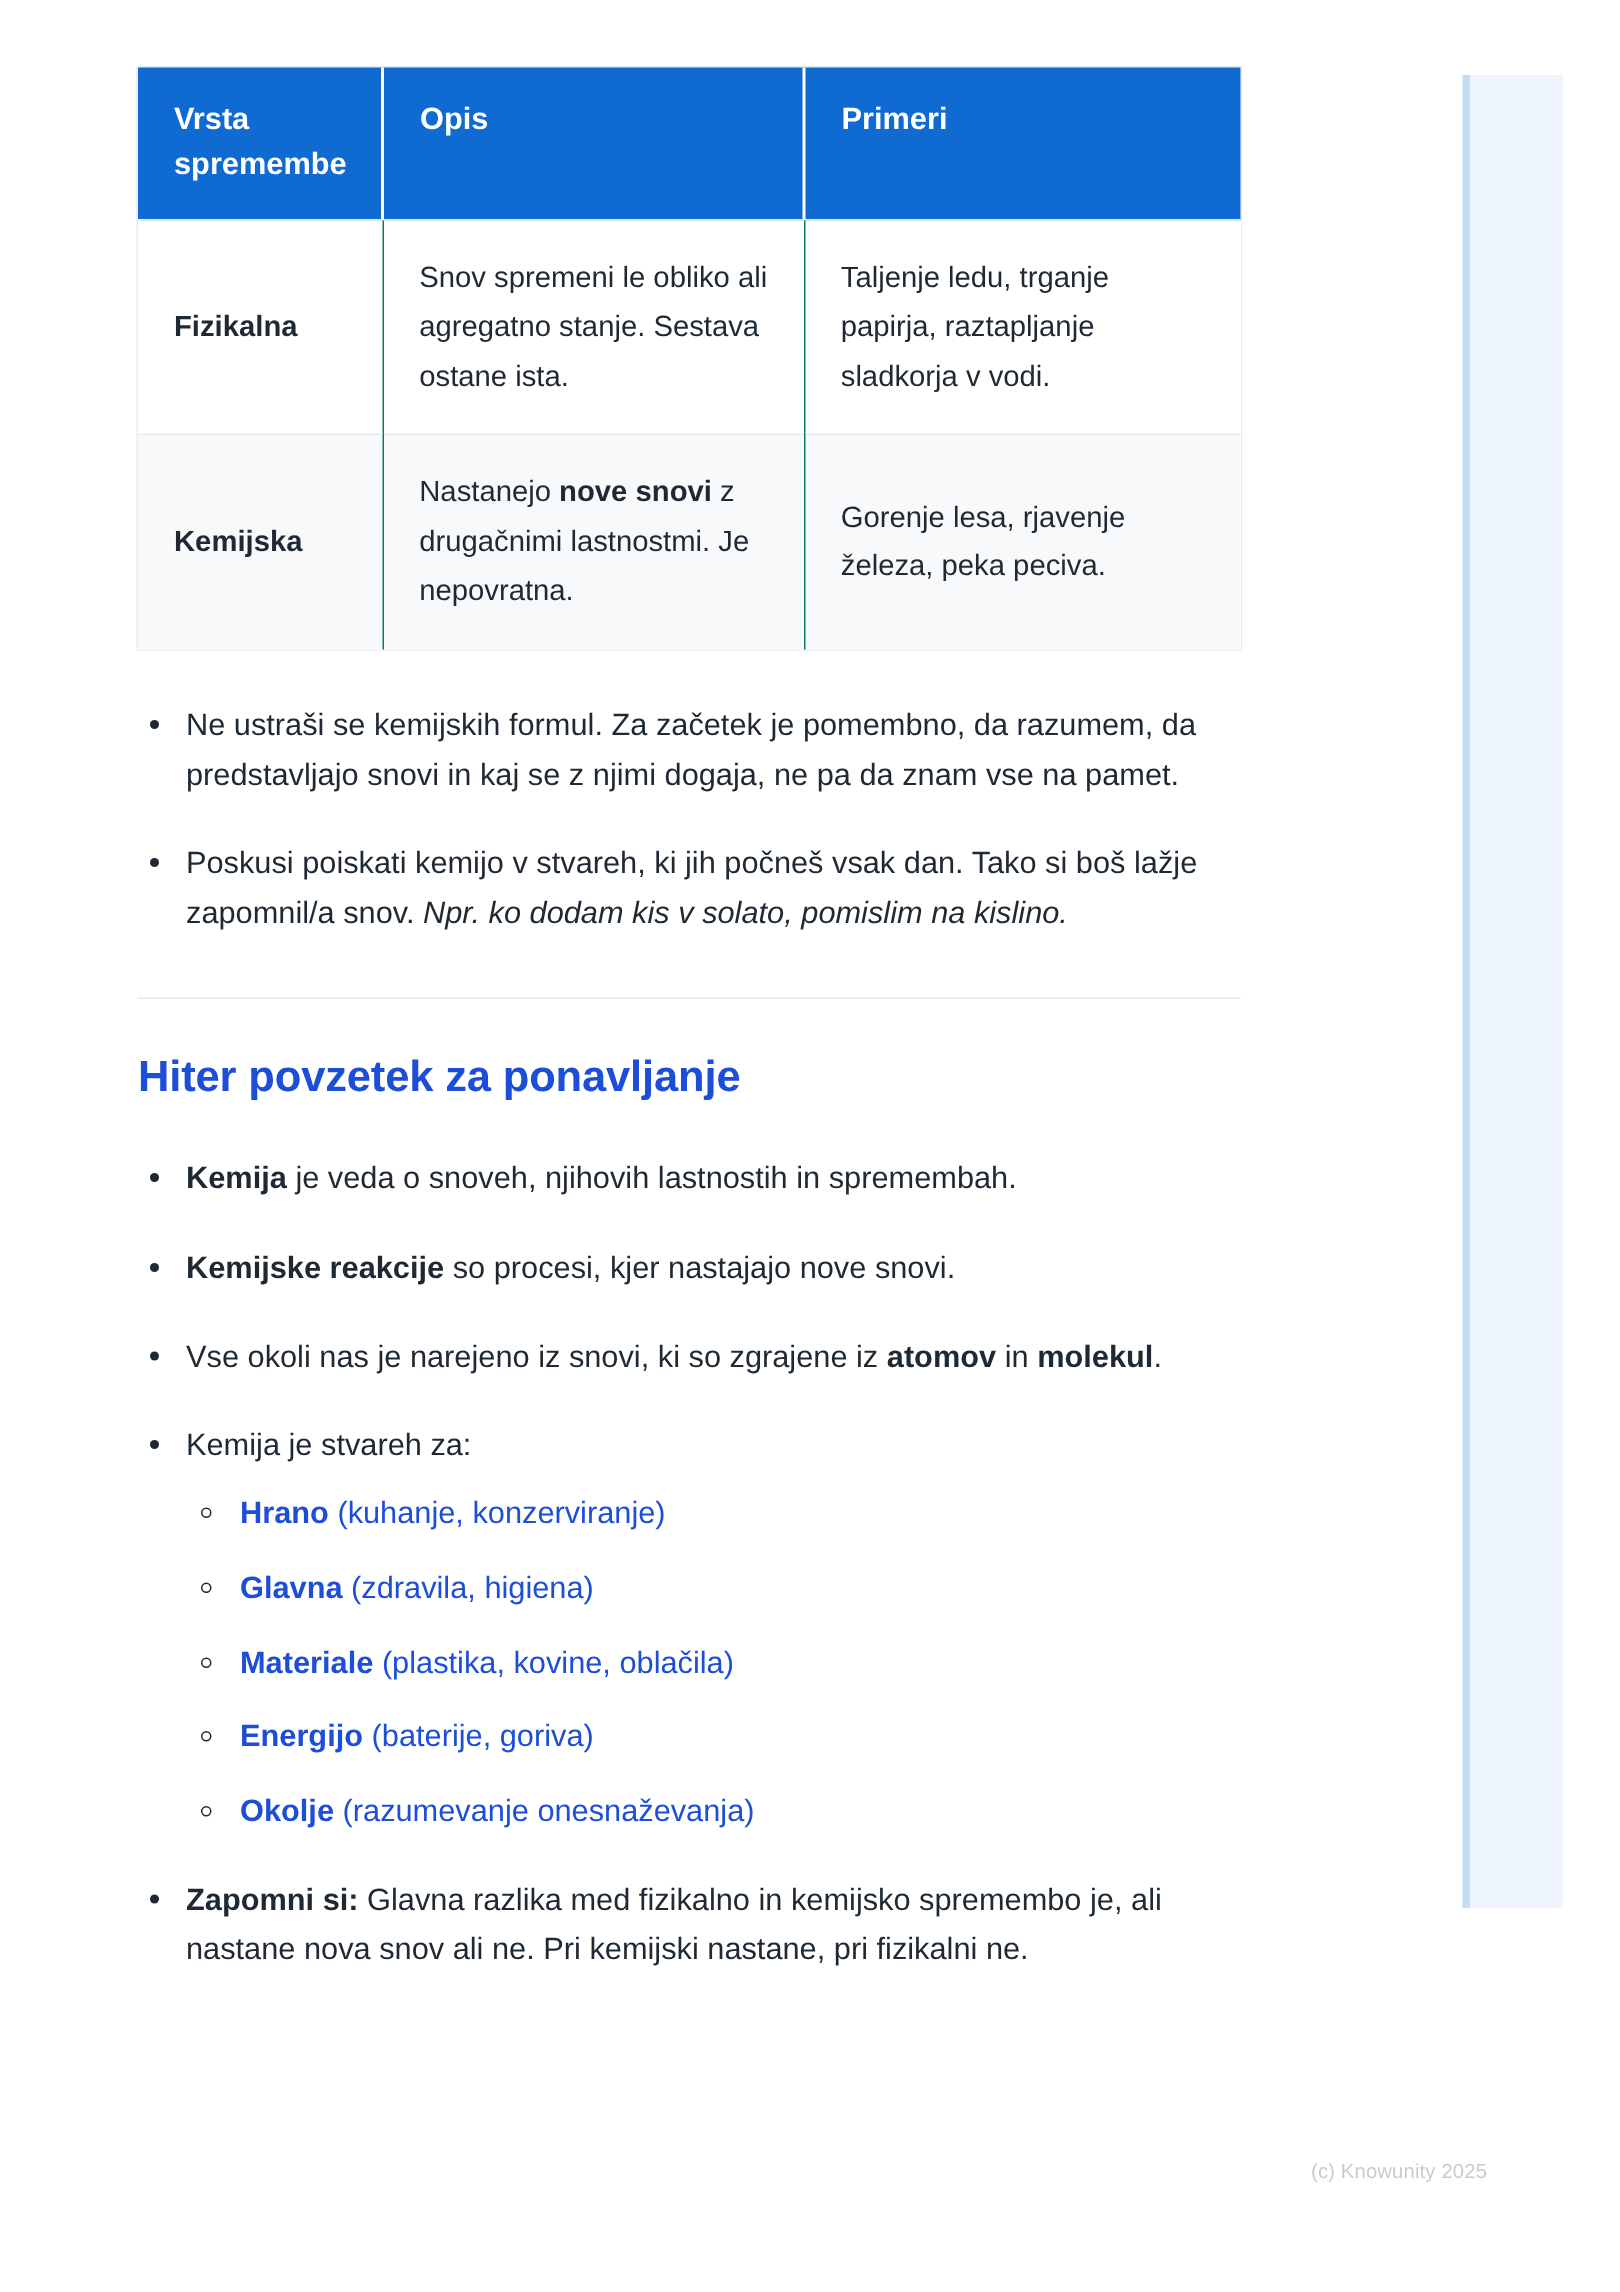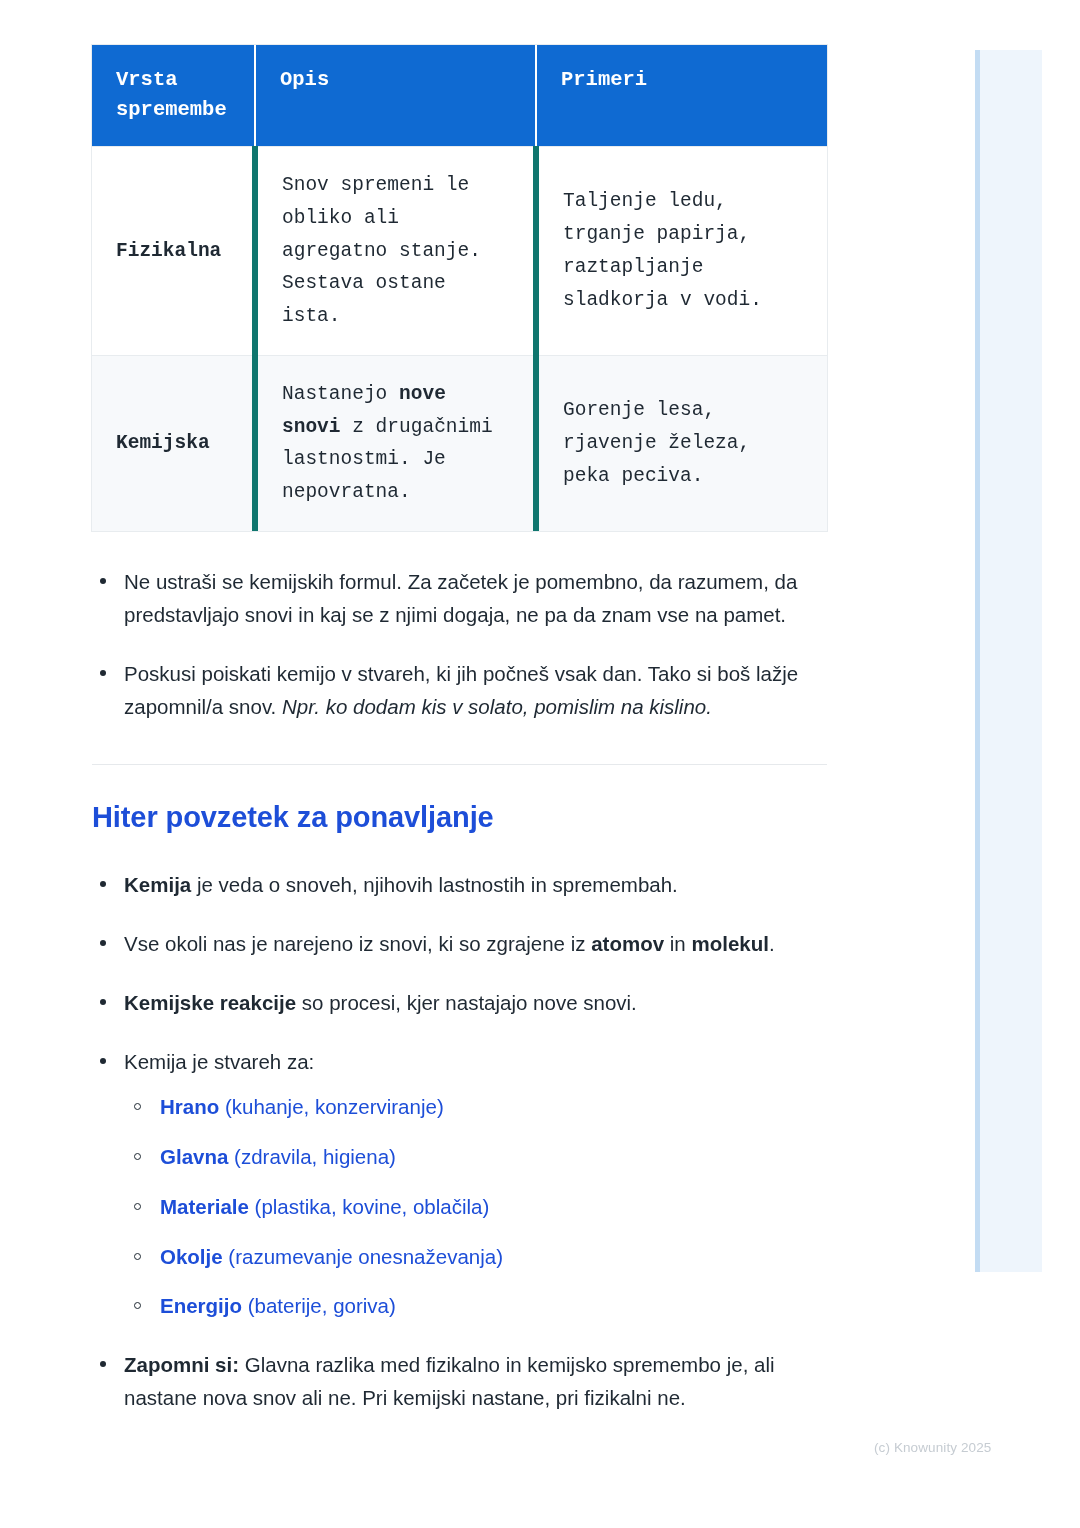--- a/index.html
+++ b/index.html
@@ -38,21 +38,20 @@
     padding: 45px 90px 0 92px;
   }
 
   
   table.kemija-table {
     border-collapse: collapse;
     width: 735px;
     table-layout: fixed;
     margin: 0 0 0 0;
     box-shadow: 0 0 0 1px #e8ecef;
-    font-family: Liberation Mono, monospace;
   }
   table.kemija-table col.c1 { width: 163px; }
   table.kemija-table col.c2 { width: 281px; }
   table.kemija-table col.c3 { width: 291px; }
 
   table.kemija-table thead th {
     background: #0f6ad2;
     color: #ffffff;
     font-size: 20.5px;
     font-weight: bold;
@@ -63,21 +62,21 @@
     border-right: 2px solid #ffffff;
     height: 56px;
   }
   table.kemija-table thead th:last-child { border-right: none; }
 
   table.kemija-table tbody td {
     font-size: 19.5px;
     line-height: 1.68;
     vertical-align: middle;
     padding: 22px 22px 22px 24px;
-    border-right: 6px solid #0f766e;
+    border-right: 1px solid #0f766e;
     border-top: 1px solid #e8ecef;
     color: #1f2933;
   }
   table.kemija-table tbody td:last-child { border-right: none; }
   table.kemija-table tbody td.rowhead {
     font-weight: bold;
     font-size: 19.5px;
   }
   table.kemija-table tbody tr.alt td { background: #f7f9fb; }
   table.kemija-table tbody tr td { background: #ffffff; }
@@ -204,32 +203,32 @@
     <li><span>Poskusi poiskati kemijo v stvareh, ki jih počneš vsak dan. Tako si boš lažje zapomnil/a snov. </span><i>Npr. ko dodam kis v solato, pomislim na kislino.</i></li>
   </ul>
 
   <hr class="section-rule">
 
   <h2 class="section-heading">Hiter povzetek za ponavljanje</h2>
 
   <ul class="doc-list summary-list">
     <li><b>Kemija</b><span> je veda o snoveh, njihovih lastnostih in spremembah.</span></li>
 
+    <li><b>Kemijske reakcije</b><span> so procesi, kjer nastajajo nove snovi.</span></li>
+
     <li><span>Vse okoli nas je narejeno iz snovi, ki so zgrajene iz </span><b>atomov</b><span> in </span><b>molekul</b><span>.</span></li>
-
-    <li><b>Kemijske reakcije</b><span> so procesi, kjer nastajajo nove snovi.</span></li>
 
     <li>
       <span>Kemija je stvareh za:</span>
       <ul class="sub-list">
         <li><b>Hrano</b><span> (kuhanje, konzerviranje)</span></li>
         <li><b>Glavna</b><span> (zdravila, higiena)</span></li>
         <li><b>Materiale</b><span> (plastika, kovine, oblačila)</span></li>
+        <li><b>Energijo</b><span> (baterije, goriva)</span></li>
         <li><b>Okolje</b><span> (razumevanje onesnaževanja)</span></li>
-        <li><b>Energijo</b><span> (baterije, goriva)</span></li>
       </ul>
     </li>
 
     <li><b>Zapomni si:</b><span> Glavna razlika med fizikalno in kemijsko spremembo je, ali nastane nova snov ali ne. Pri kemijski nastane, pri fizikalni ne.</span></li>
   </ul>
 
 </div>
 
 <div class="footer-credit">(c) Knowunity 2025</div>
 

